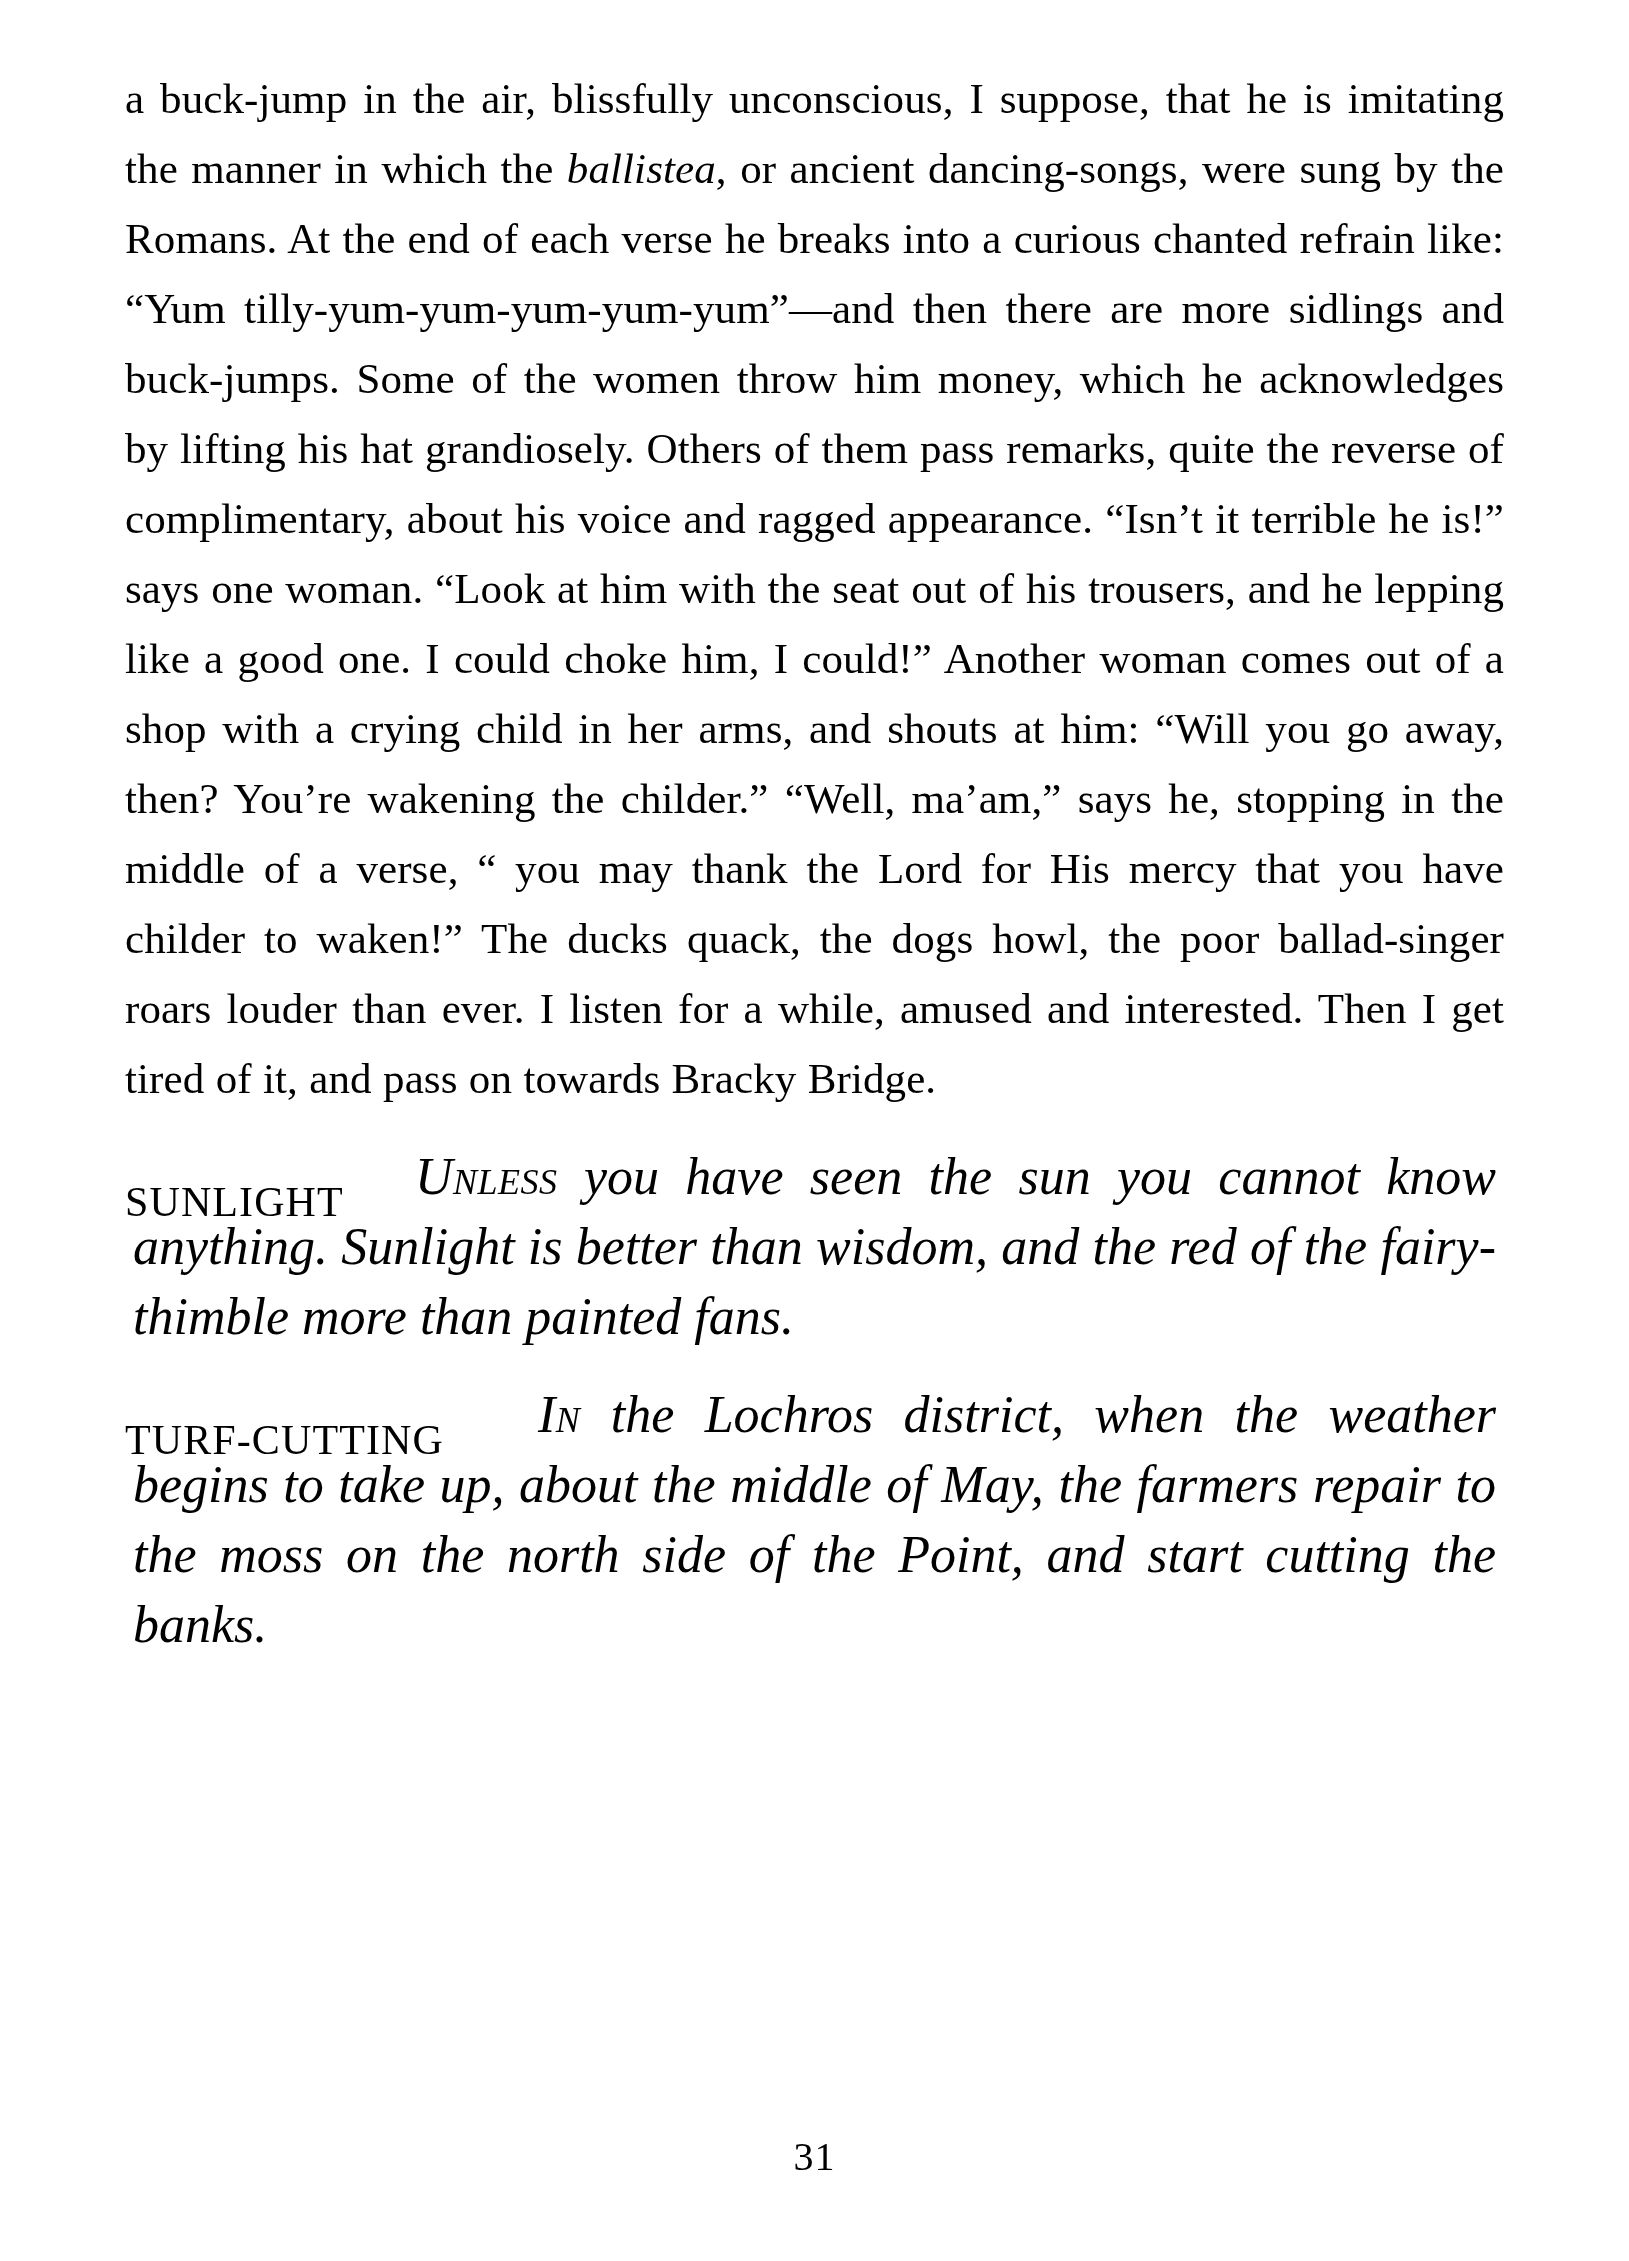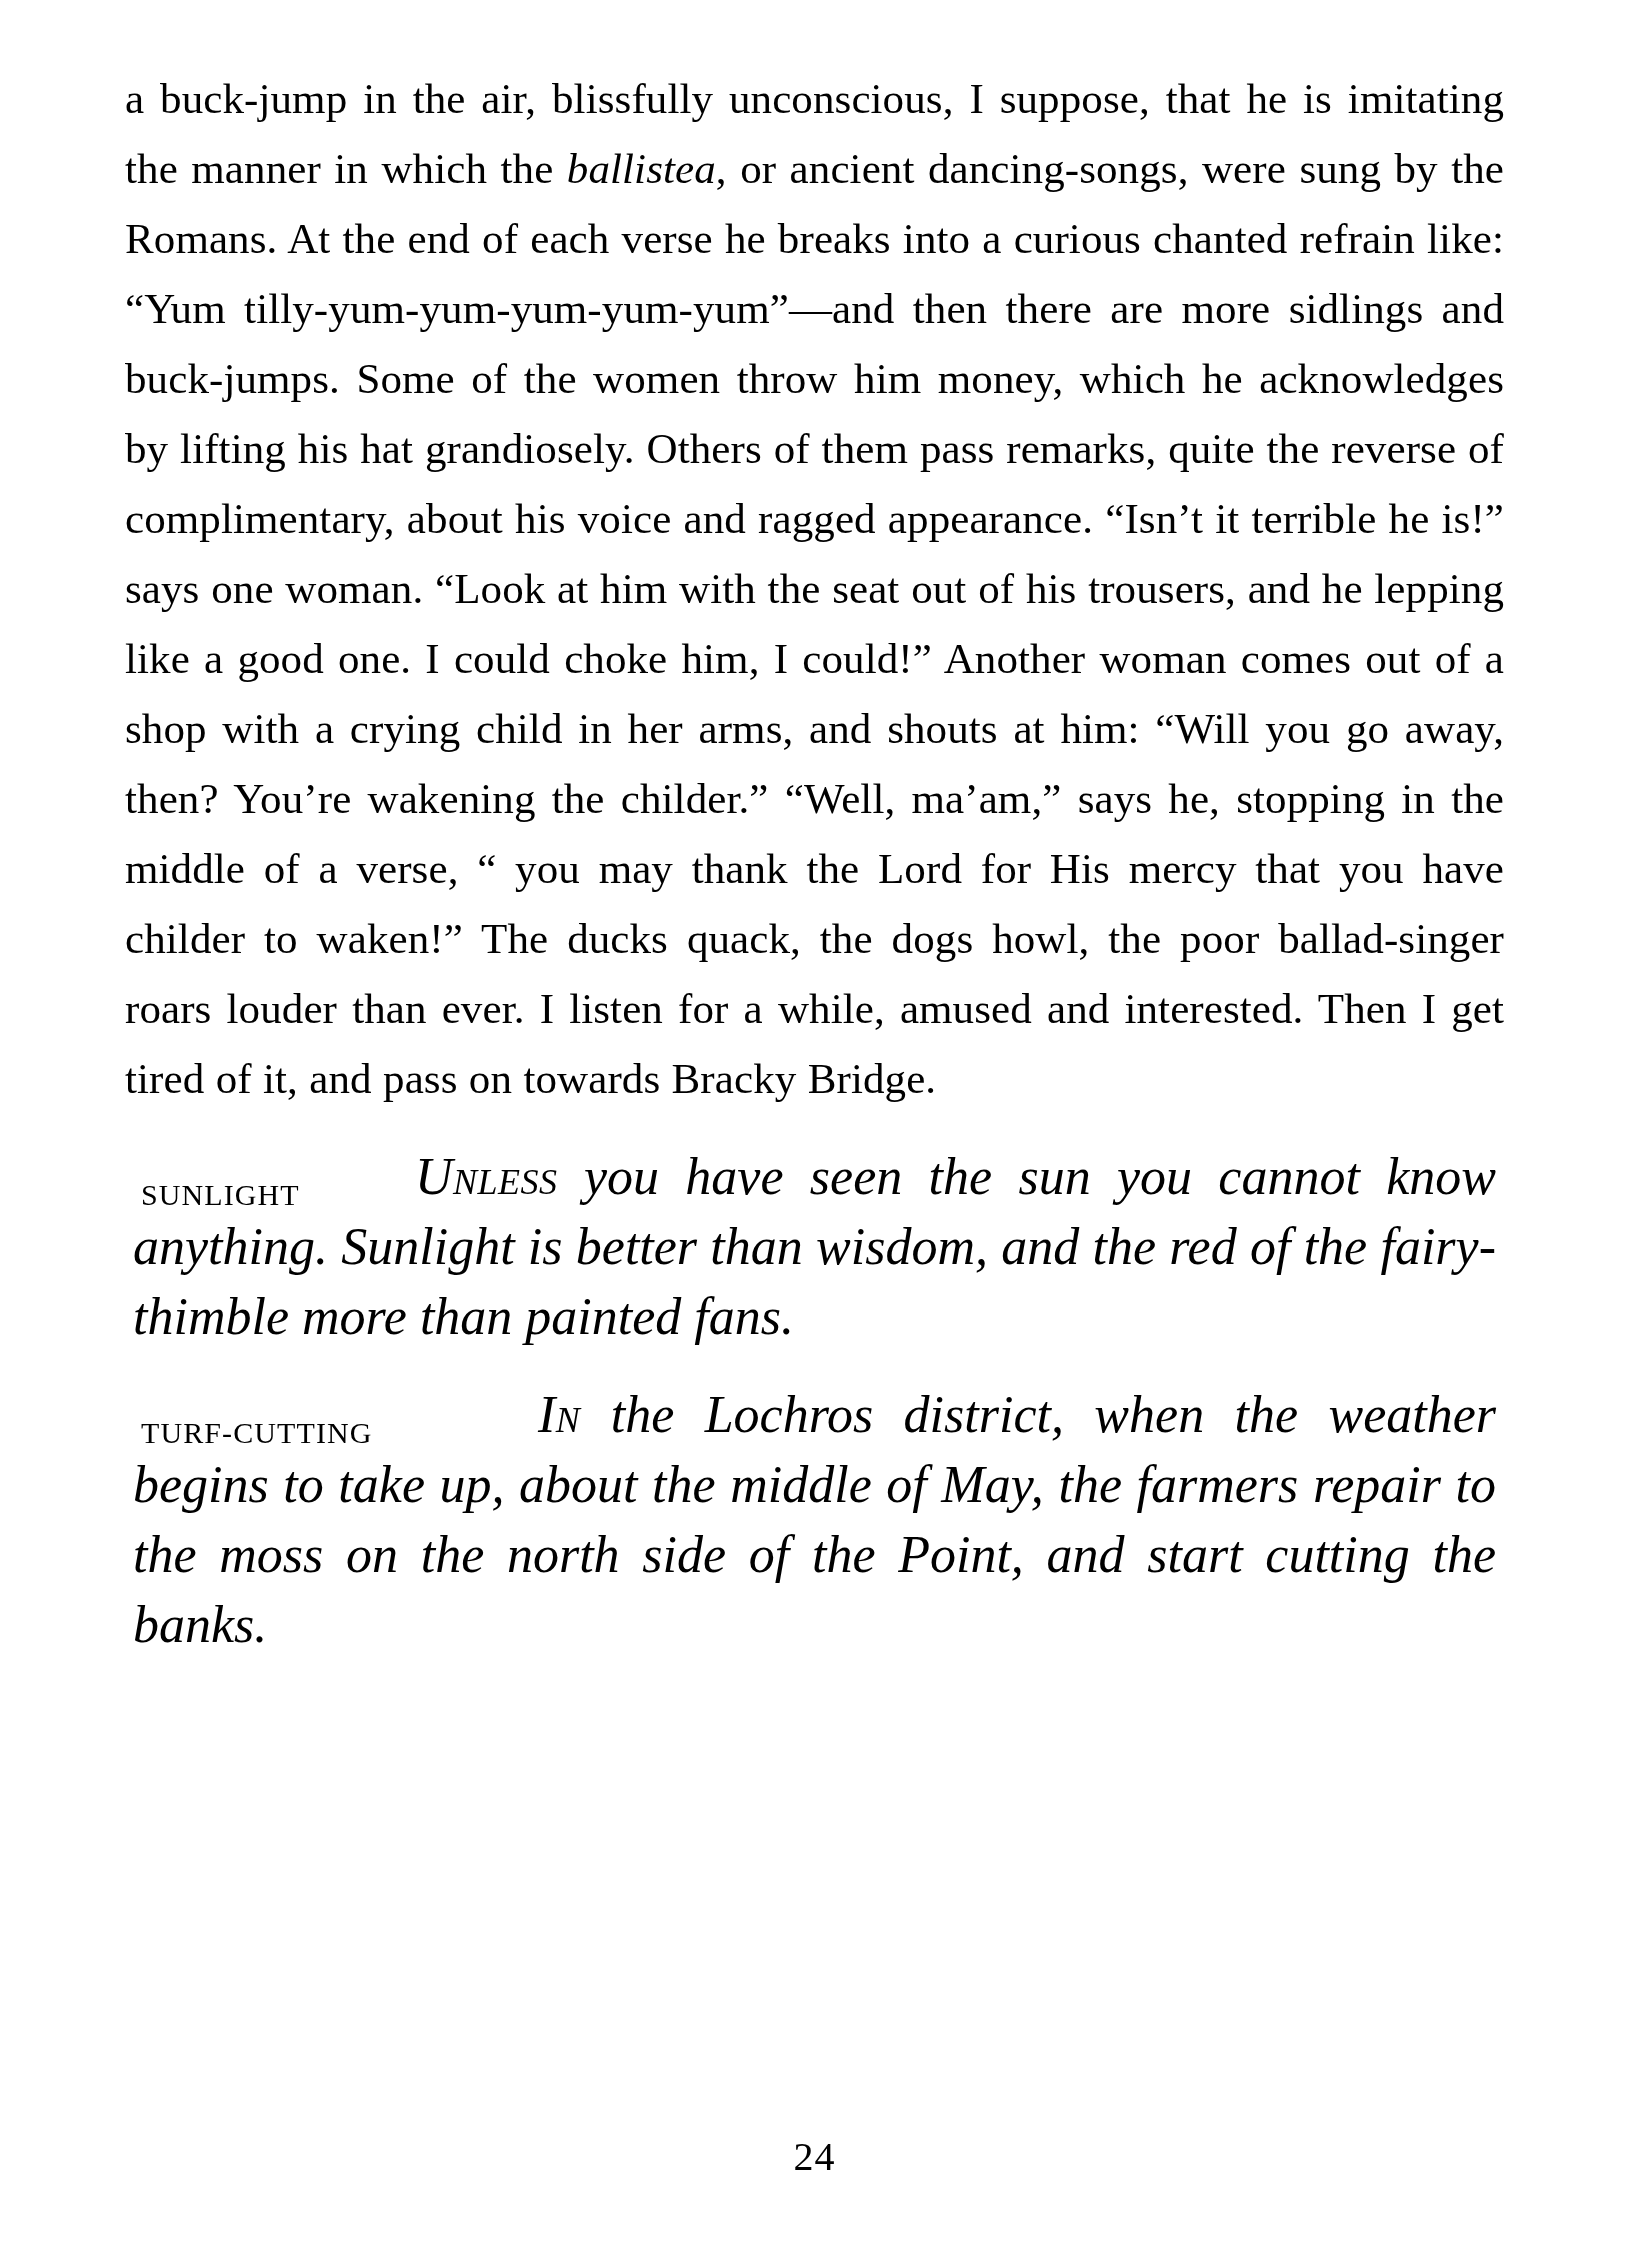--- a/index.html
+++ b/index.html
@@ -40,23 +40,23 @@
   .it {
     font-style: italic;
   }
   
   .section {
     position: relative;
     margin-top: 28px;
   }
   .sidehead {
     position: absolute;
-    left: 16px;
+    left: 0;
     top: 36px;
-    font-size: 30px;
+    font-size: 42px;
     letter-spacing: 1.1px;
     white-space: nowrap;
   }
   .sec-body {
     margin: 8px;
     font-size: 52px;
     line-height: 70px;
     text-align: justify;
     font-style: italic;
   }
@@ -91,16 +91,16 @@
       <p class="sec-body"><span class="firstline-pad" style="width:282px"></span><span class="smallcaps">Unless</span><span> you have seen the sun you cannot know anything.  Sunlight is better than wisdom, and the red of the fairy-thimble more than painted fans.</span></p>
     </div>
 
     <div class="section">
       <div class="sidehead">TURF-CUTTING</div>
       <p class="sec-body"><span class="firstline-pad" style="width:405px"></span><span class="smallcaps">In</span><span> the Lochros district, when the weather begins to take up, about the middle of May, the farmers repair to the moss on the north side of the Point, and start cutting the banks.</span></p>
     </div>
 
   </div>
 
-  <div class="folio">24</div>
+  <div class="folio">31</div>
 
 </div>
 
 
 </body></html>

